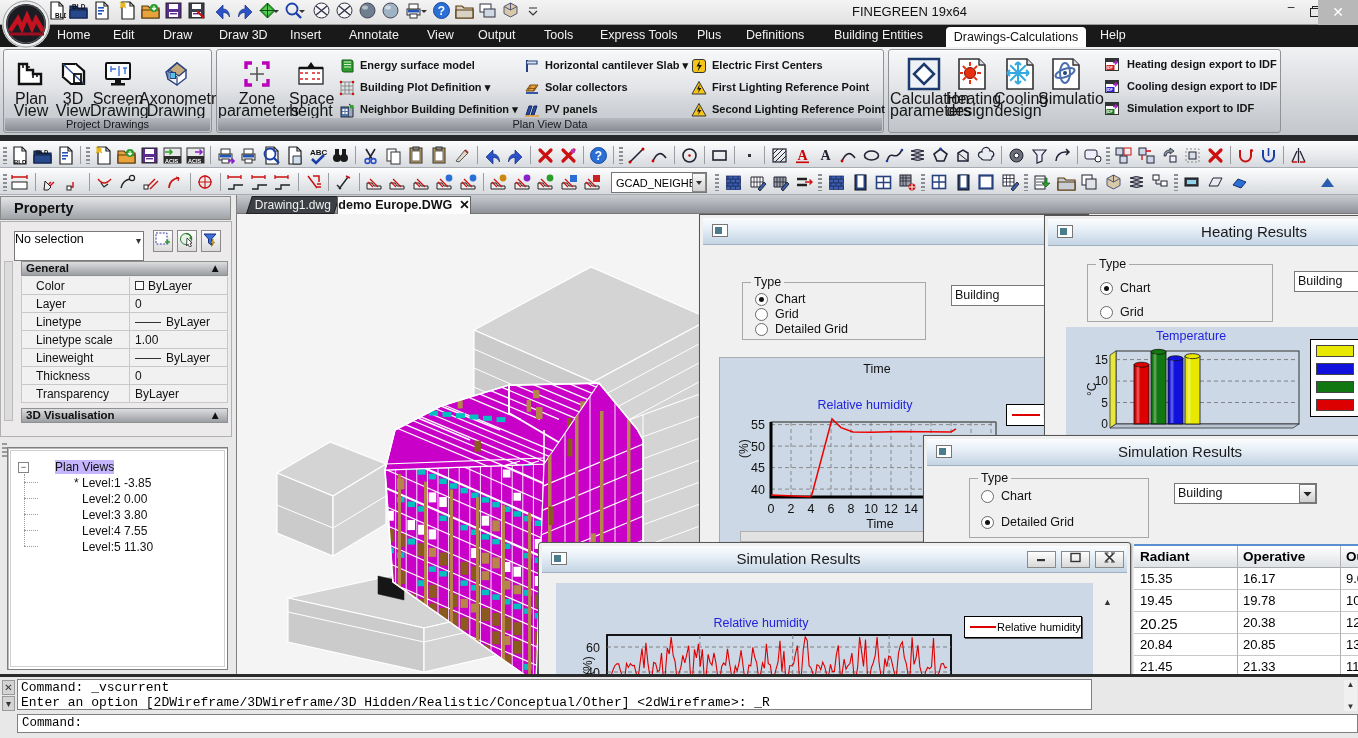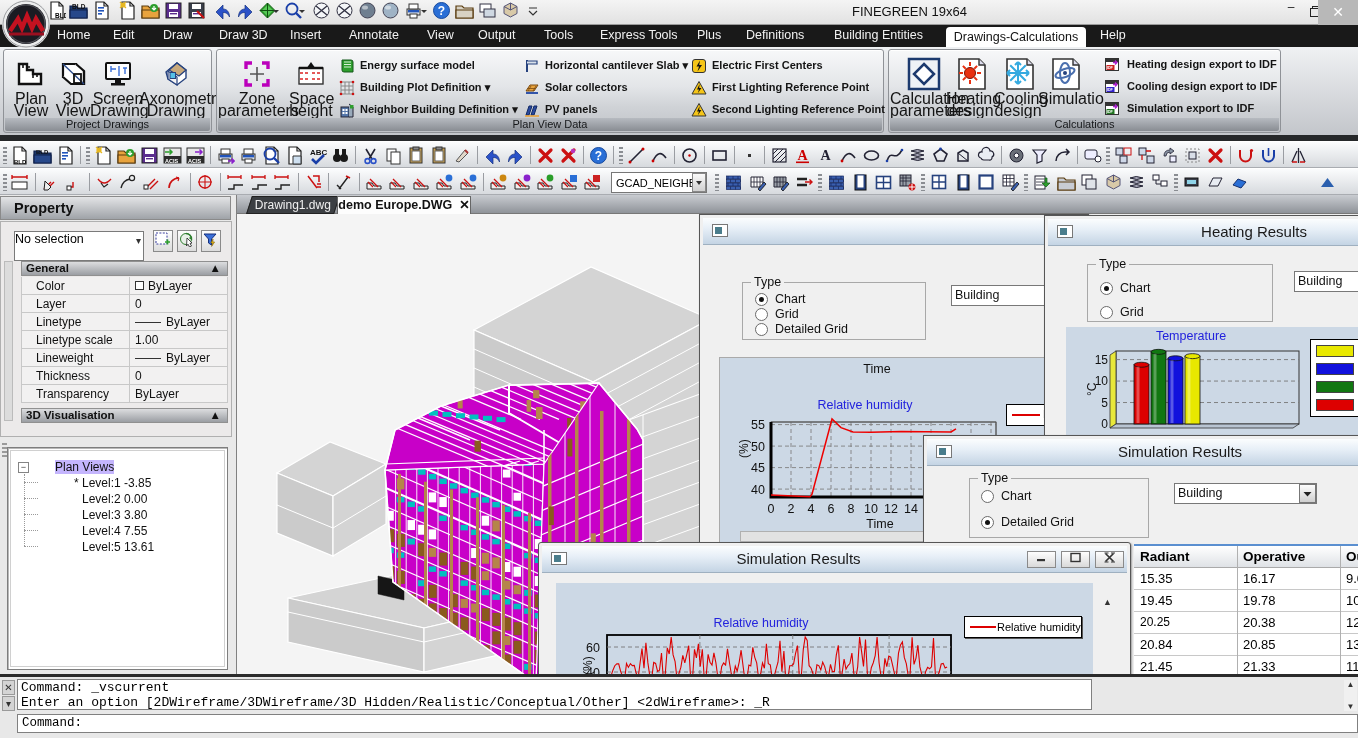--- a/index.html
+++ b/index.html
@@ -680,21 +680,20 @@
           </svg></div>
 <div class="rsmall" style="left:238px;top:29px;font-weight:bold;">Cooling design export to IDF</div>
 <div class="ricon" style="left:215px;top:51px;"><svg width="17" height="17" viewBox="0 0 17 17" xmlns="http://www.w3.org/2000/svg">
             <rect x="1.5" y="1.5" width="13" height="12" fill="#fff" stroke="#333"></rect>
             <rect x="1.5" y="1.5" width="13" height="3.5" fill="#333"></rect>
             <rect x="2.5" y="8" width="8" height="5" fill="#227722"></rect>
             <text x="3" y="12.4" font-size="3.6" fill="#fff" font-family="Liberation Sans" font-weight="bold">IDF</text>
             <path d="M9 5.5 h4 m-2 -2 l2 2 l-2 2" stroke="#aa22cc" stroke-width="1.4" fill="none"></path>
           </svg></div>
 <div class="rsmall" style="left:238px;top:51px;font-weight:bold;">Simulation export to IDF</div>
-<div class="rlabel">Calculations</div>
 </div>
 </div>
 <div id="ribbon-bottom" class="abs"></div>
 <div class="tbar abs" style="top:141px;">
 <div class="tgrip" style="left:3px;"></div>
 <div class="ticon" style="left:10px;"><svg width="19" height="19" viewBox="0 0 19 19" xmlns="http://www.w3.org/2000/svg">
           <path d="M4 1h8l4 4v13H4z" fill="#fff" stroke="#222" stroke-width="1.2"></path>
           <path d="M12 1v4h4" fill="none" stroke="#222" stroke-width="1.2"></path>
           <text x="4" y="17.5" font-size="6" font-weight="bold" font-family="Liberation Sans">BLD</text>
         </svg></div>
@@ -1242,21 +1241,21 @@
 </div>
 <div class="grip-v" style="left:2px;top:248px;height:16px;"></div>
 <div id="treewrap">
 <div style="position:absolute;left:2px;top:2px;right:2px;bottom:2px;border:1px solid #d0d0d0;background:#fff;"></div>
 <div class="tnode" style="left:47px;top:12px;background:#c4b5fd;text-align:center;">Plan Views</div>
 <div class="abs" style="left:10px;top:14px;width:11px;height:11px;background:#fff;border:1px solid #848484;font-size:9px;line-height:9px;text-align:center;color:#333;">−</div>
 <div class="tnode" style="left:66px;top:28px;">* Level:1  -3.85</div>
 <div class="tnode" style="left:74px;top:44px;">Level:2  0.00</div>
 <div class="tnode" style="left:74px;top:60px;">Level:3  3.80</div>
 <div class="tnode" style="left:74px;top:76px;">Level:4  7.55</div>
-<div class="tnode" style="left:74px;top:92px;">Level:5  13.61</div>
+<div class="tnode" style="left:74px;top:92px;">Level:5  11.30</div>
 <div class="abs" style="left:16px;top:26px;width:1px;height:72px;border-left:1px dotted #9a9a9a;"></div>
 <div class="abs" style="left:16px;top:34px;width:14px;height:1px;border-top:1px dotted #9a9a9a;"></div>
 <div class="abs" style="left:16px;top:50px;width:14px;height:1px;border-top:1px dotted #9a9a9a;"></div>
 <div class="abs" style="left:16px;top:66px;width:14px;height:1px;border-top:1px dotted #9a9a9a;"></div>
 <div class="abs" style="left:16px;top:82px;width:14px;height:1px;border-top:1px dotted #9a9a9a;"></div>
 <div class="abs" style="left:16px;top:98px;width:14px;height:1px;border-top:1px dotted #9a9a9a;"></div>
 </div>
 </div>
 <div class="dlg" style="left:699px;top:214px;width:390px;height:380px;z-index:10;">
 <div class="dtitle">
@@ -1398,21 +1397,21 @@
 <div style="position:absolute;left:212px;top:3px;font-size:13.5px;font-weight:bold;">Out</div>
 <div style="position:absolute;left:0;top:22px;width:100%;height:22px;border-bottom:1px solid #c8c8c8;"></div>
 <div style="position:absolute;left:6px;top:25px;font-size:13px;">15.35</div>
 <div style="position:absolute;left:109px;top:25px;font-size:13px;">16.17</div>
 <div style="position:absolute;left:212px;top:25px;font-size:13px;">9.08</div>
 <div style="position:absolute;left:0;top:44px;width:100%;height:22px;border-bottom:1px solid #c8c8c8;"></div>
 <div style="position:absolute;left:6px;top:47px;font-size:13px;">19.45</div>
 <div style="position:absolute;left:109px;top:47px;font-size:13px;">19.78</div>
 <div style="position:absolute;left:212px;top:47px;font-size:13px;">10.0</div>
 <div style="position:absolute;left:0;top:66px;width:100%;height:22px;border-bottom:1px solid #c8c8c8;"></div>
-<div style="position:absolute;left:6px;top:69px;font-size:12px;">20.25</div>
+<div style="position:absolute;left:6px;top:69px;font-size:15px;">20.25</div>
 <div style="position:absolute;left:109px;top:69px;font-size:13px;">20.38</div>
 <div style="position:absolute;left:212px;top:69px;font-size:13px;">12.0</div>
 <div style="position:absolute;left:0;top:88px;width:100%;height:22px;border-bottom:1px solid #c8c8c8;"></div>
 <div style="position:absolute;left:6px;top:91px;font-size:13px;">20.84</div>
 <div style="position:absolute;left:109px;top:91px;font-size:13px;">20.85</div>
 <div style="position:absolute;left:212px;top:91px;font-size:13px;">13.0</div>
 <div style="position:absolute;left:0;top:110px;width:100%;height:22px;border-bottom:1px solid #c8c8c8;"></div>
 <div style="position:absolute;left:6px;top:113px;font-size:13px;">21.45</div>
 <div style="position:absolute;left:109px;top:113px;font-size:13px;">21.33</div>
 <div style="position:absolute;left:212px;top:113px;font-size:13px;">11.0</div>

